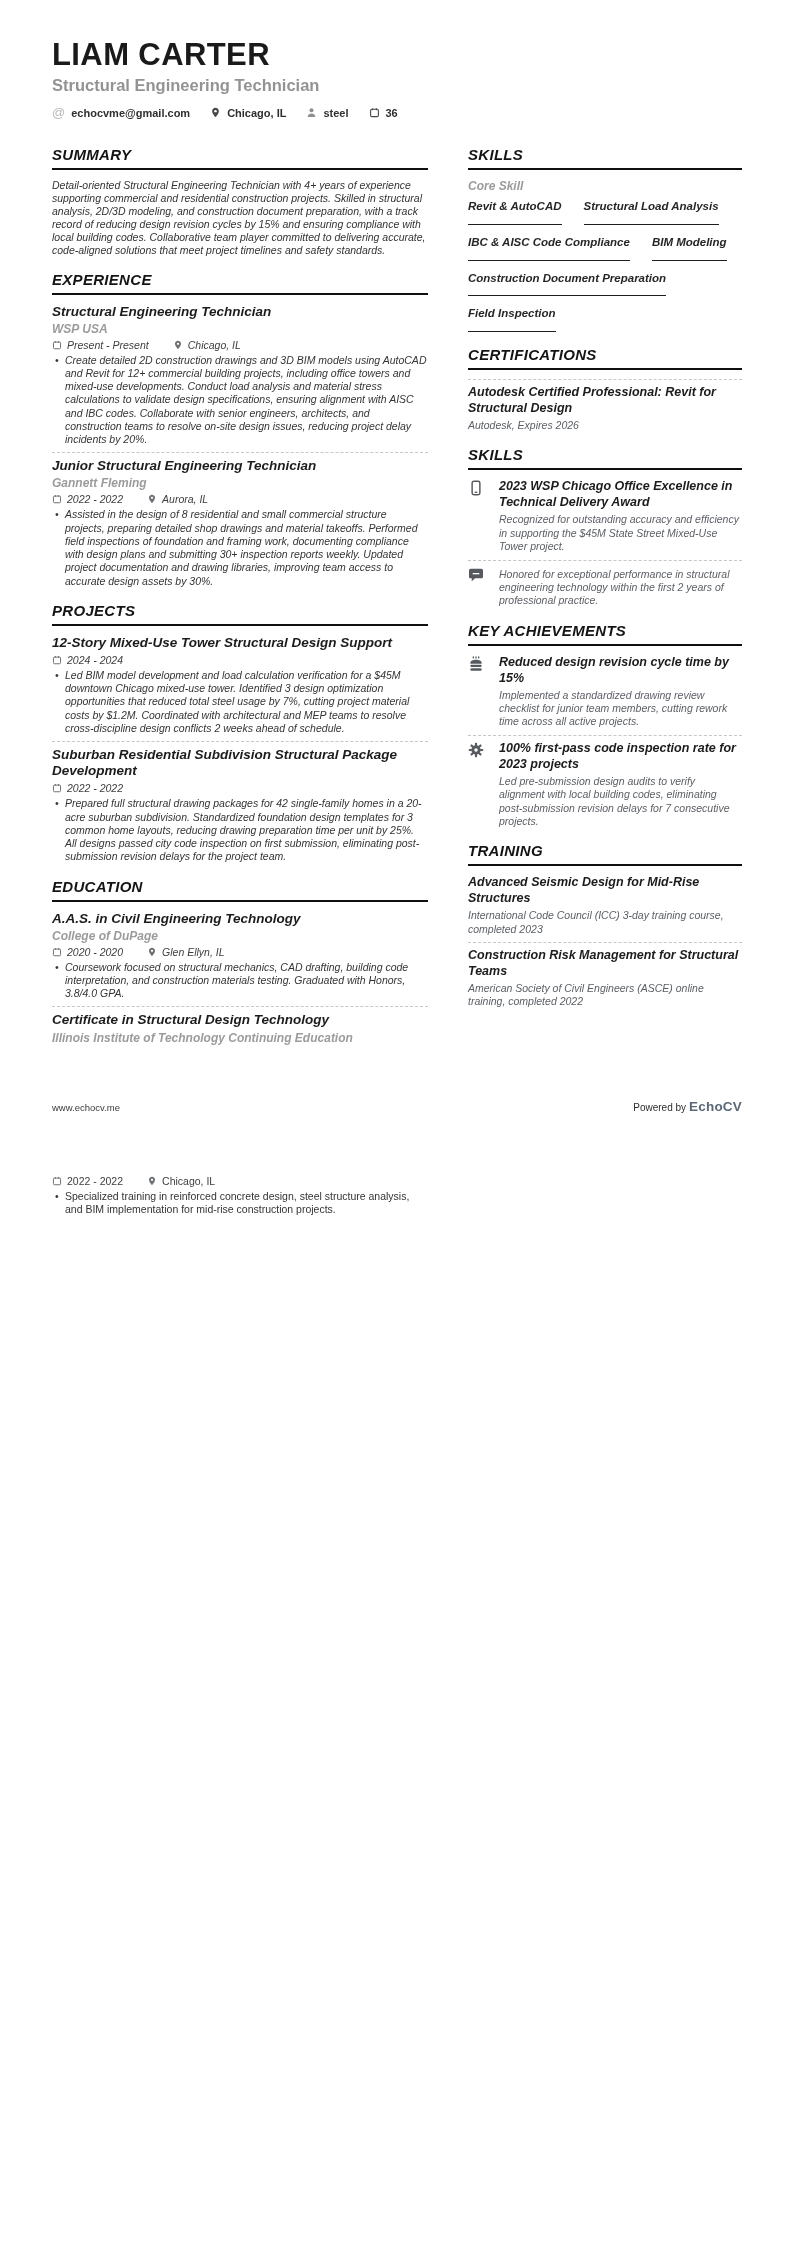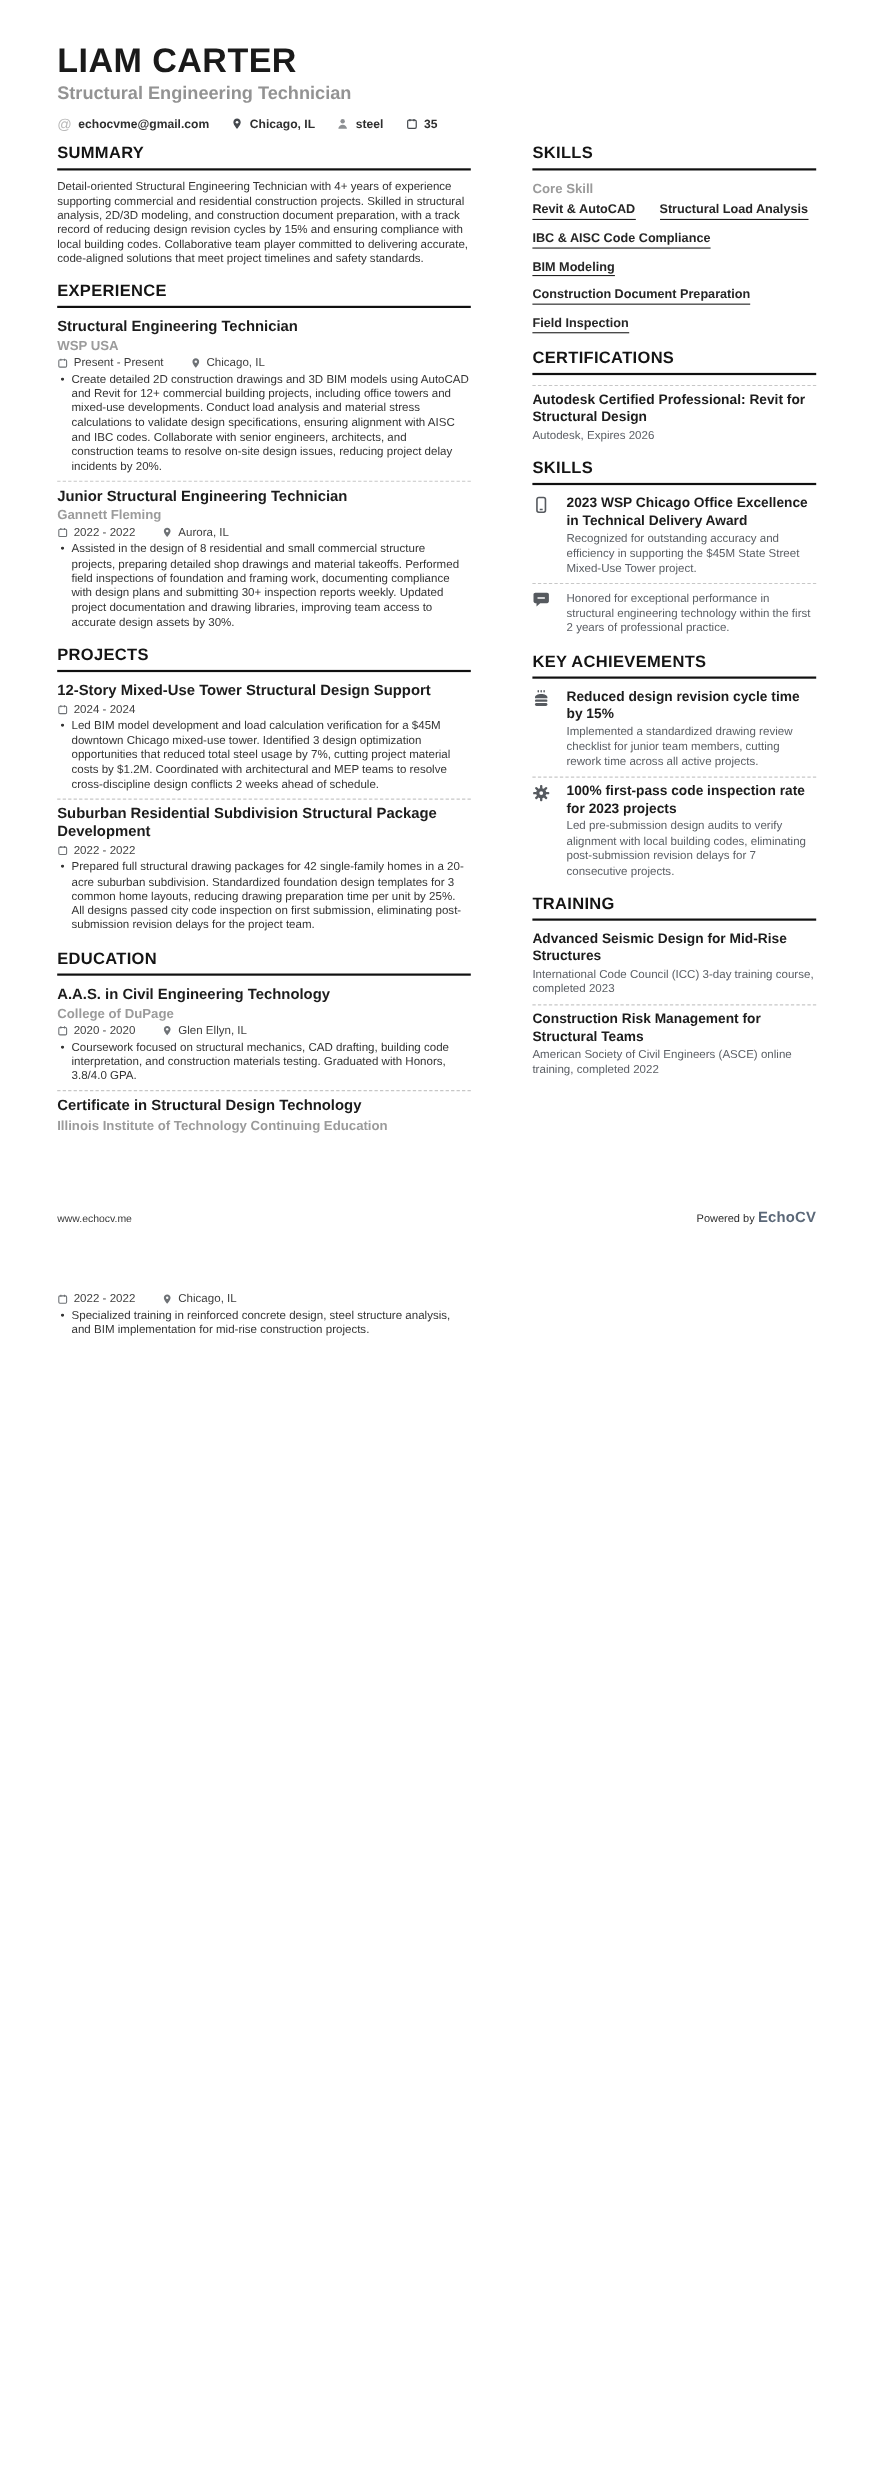--- a/index.html
+++ b/index.html
@@ -19,21 +19,21 @@
   .name { font-size: 31px; font-weight: 800; letter-spacing: .4px; color: #1a1a1a; line-height: 1.1; }
   .subtitle { font-size: 16.5px; font-weight: 700; color: #939393; margin-top: 4px; }
   .contact-row { display: flex; align-items: center; gap: 20px; margin-top: 11px; font-size: 11px; font-weight: 700; color: #2f2f2f; }
   .contact-item { display: inline-flex; align-items: center; gap: 6px; }
   .ic { display: inline-block; vertical-align: middle; }
   .at-glyph { font-size: 13px; font-weight: 400; color: #b9b9b9; line-height: 1; }
   .ic-dark { color: #45494e; }
   .ic-gray { color: #8d9093; }
 
   
-  .columns { display: flex; gap: 56px; margin-top: 12px; }
+  .columns { display: flex; gap: 40px; margin-top: 27px; font-style: italic; }
   .col-left { flex: 0 0 376px; width: 376px; }
   .col-right { flex: 1; min-width: 0; }
 
   
   .sec { margin-bottom: 14px; }
   .sec-h { font-size: 15px; font-weight: 800; letter-spacing: .3px; color: #141414;
            border-bottom: 2.5px solid #101010; padding-bottom: 4px; margin-bottom: 9px; line-height: 1.2; }
   .dashed { border: none; border-top: 1px dashed #c7c7c7; margin: 6px 0 5px 0; }
 
   
@@ -44,21 +44,21 @@
   .meta-row { display: flex; align-items: center; gap: 24px; margin-top: 3px; font-size: 10.5px; color: #3e3e3e; }
   .meta-item { display: inline-flex; align-items: center; gap: 5px; }
   .meta-item .ic { color: #6e7276; }
   .bullets { list-style: none; margin-top: 3px; }
   .bullets li { position: relative; padding-left: 13px; font-size: 10.5px; line-height: 1.26; color: #343434; }
   .bullets li::before { content: "\2022"; position: absolute; left: 3px; top: 0; color: #343434; }
 
   
   .skill-cat { font-size: 12px; font-weight: 700; color: #9b9b9b; margin-bottom: 7px; }
   .chips { display: flex; flex-wrap: wrap; column-gap: 22px; row-gap: 11px; }
-  .chip { font-size: 11.5px; font-weight: 700; color: #262626; border-bottom: 1.5px solid #1f1f1f; padding-bottom: 0; line-height: 1.2; }
+  .chip { font-size: 11.5px; font-weight: 700; color: #262626; border-bottom: 1.5px solid #1f1f1f; padding-bottom: 10px; line-height: 1.2; }
 
   
   .r-entry { margin-bottom: 1px; }
   .r-title { font-size: 12.5px; font-weight: 800; color: #1c1c1c; line-height: 1.27; }
   .r-desc { font-size: 10.5px; color: #5c6066; line-height: 1.28; margin-top: 2px; }
   .iconed { display: flex; gap: 13px; }
   .icon-col { flex: 0 0 18px; padding-top: 1px; color: #565a5f; }
   .iconed-body { flex: 1; min-width: 0; }
 
   
@@ -141,21 +141,21 @@
           <span class="contact-item">
             <svg class="ic ic-gray" width="11" height="11">
                 <use href="#i-person"></use>
               </svg>
             <span>steel</span>
           </span>
           <span class="contact-item">
             <svg class="ic ic-dark" width="11" height="11">
                 <use href="#i-cal"></use>
               </svg>
-            <span>35</span>
+            <span>36</span>
           </span>
         </div>
       </header>
 
       <div class="columns">
 
         <div class="col-left">
 
           <div class="sec">
             <div class="sec-h">SUMMARY</div>

